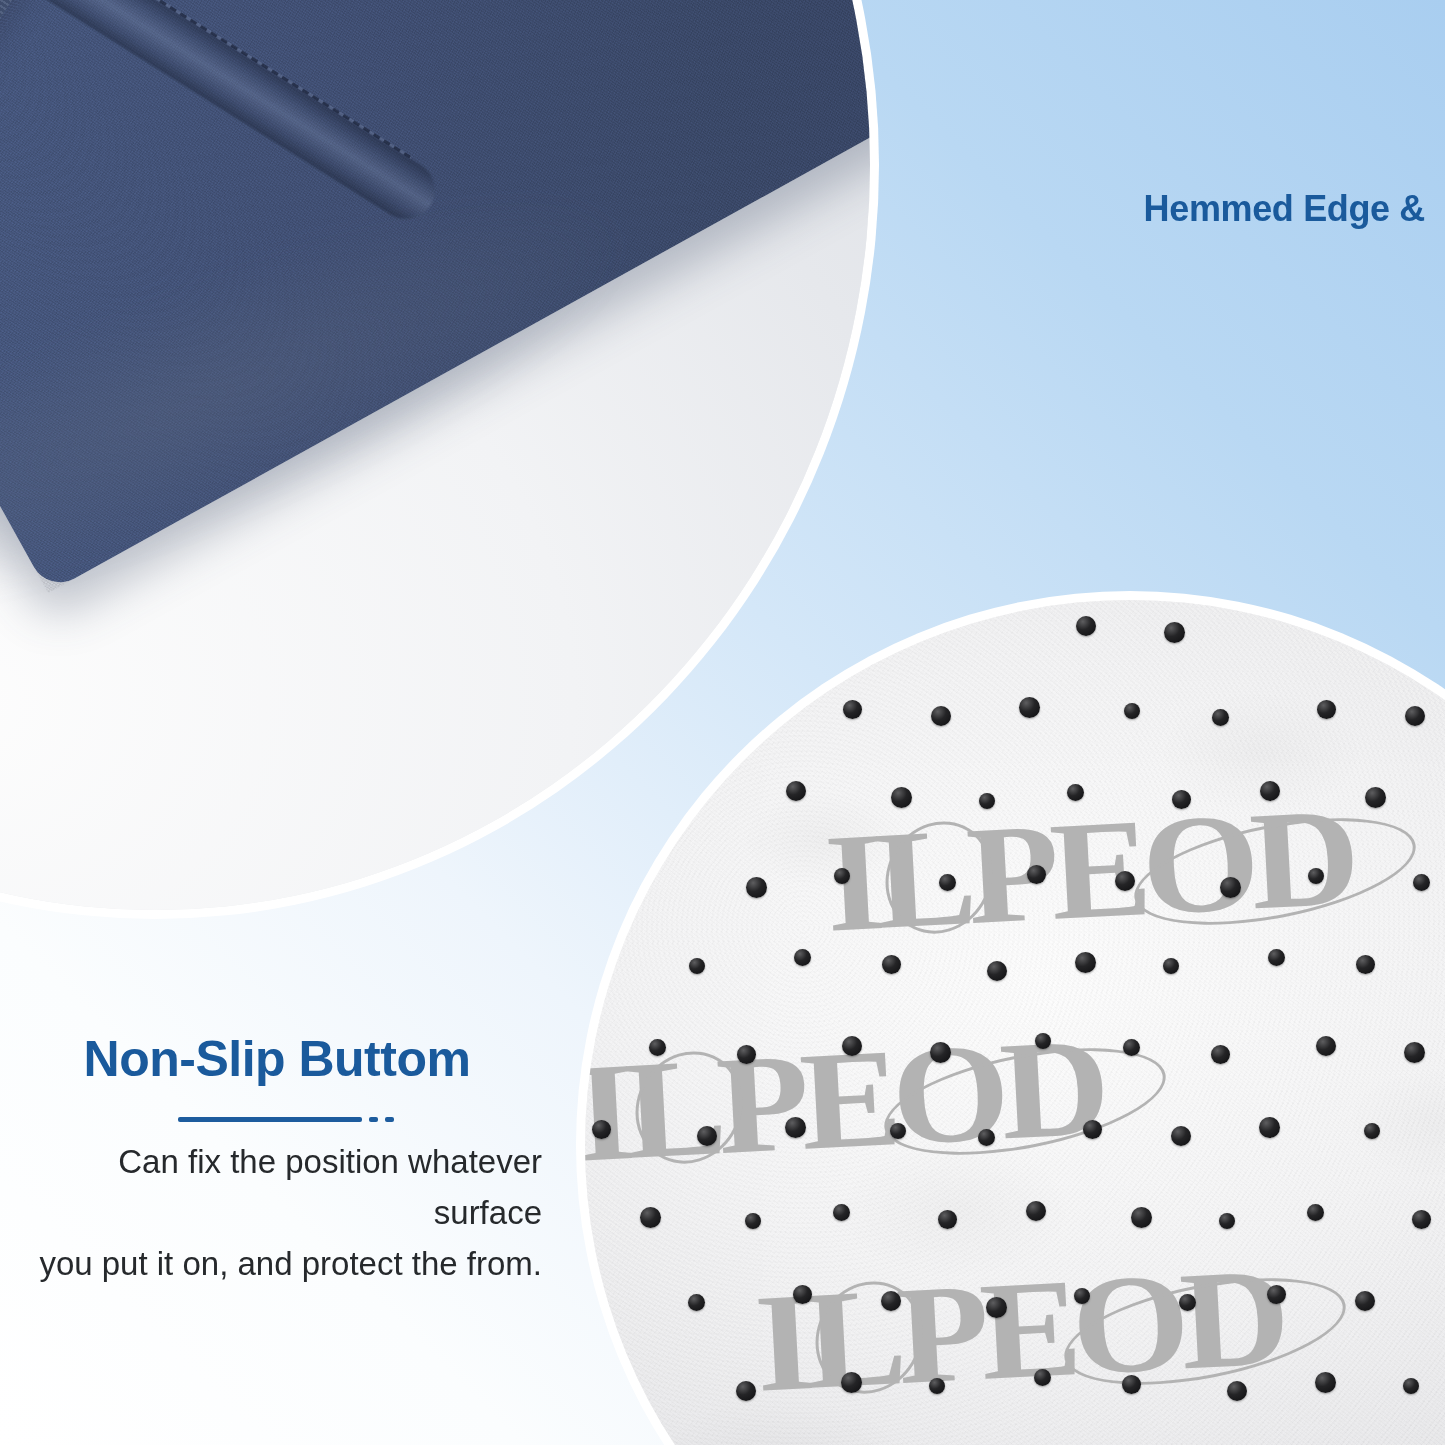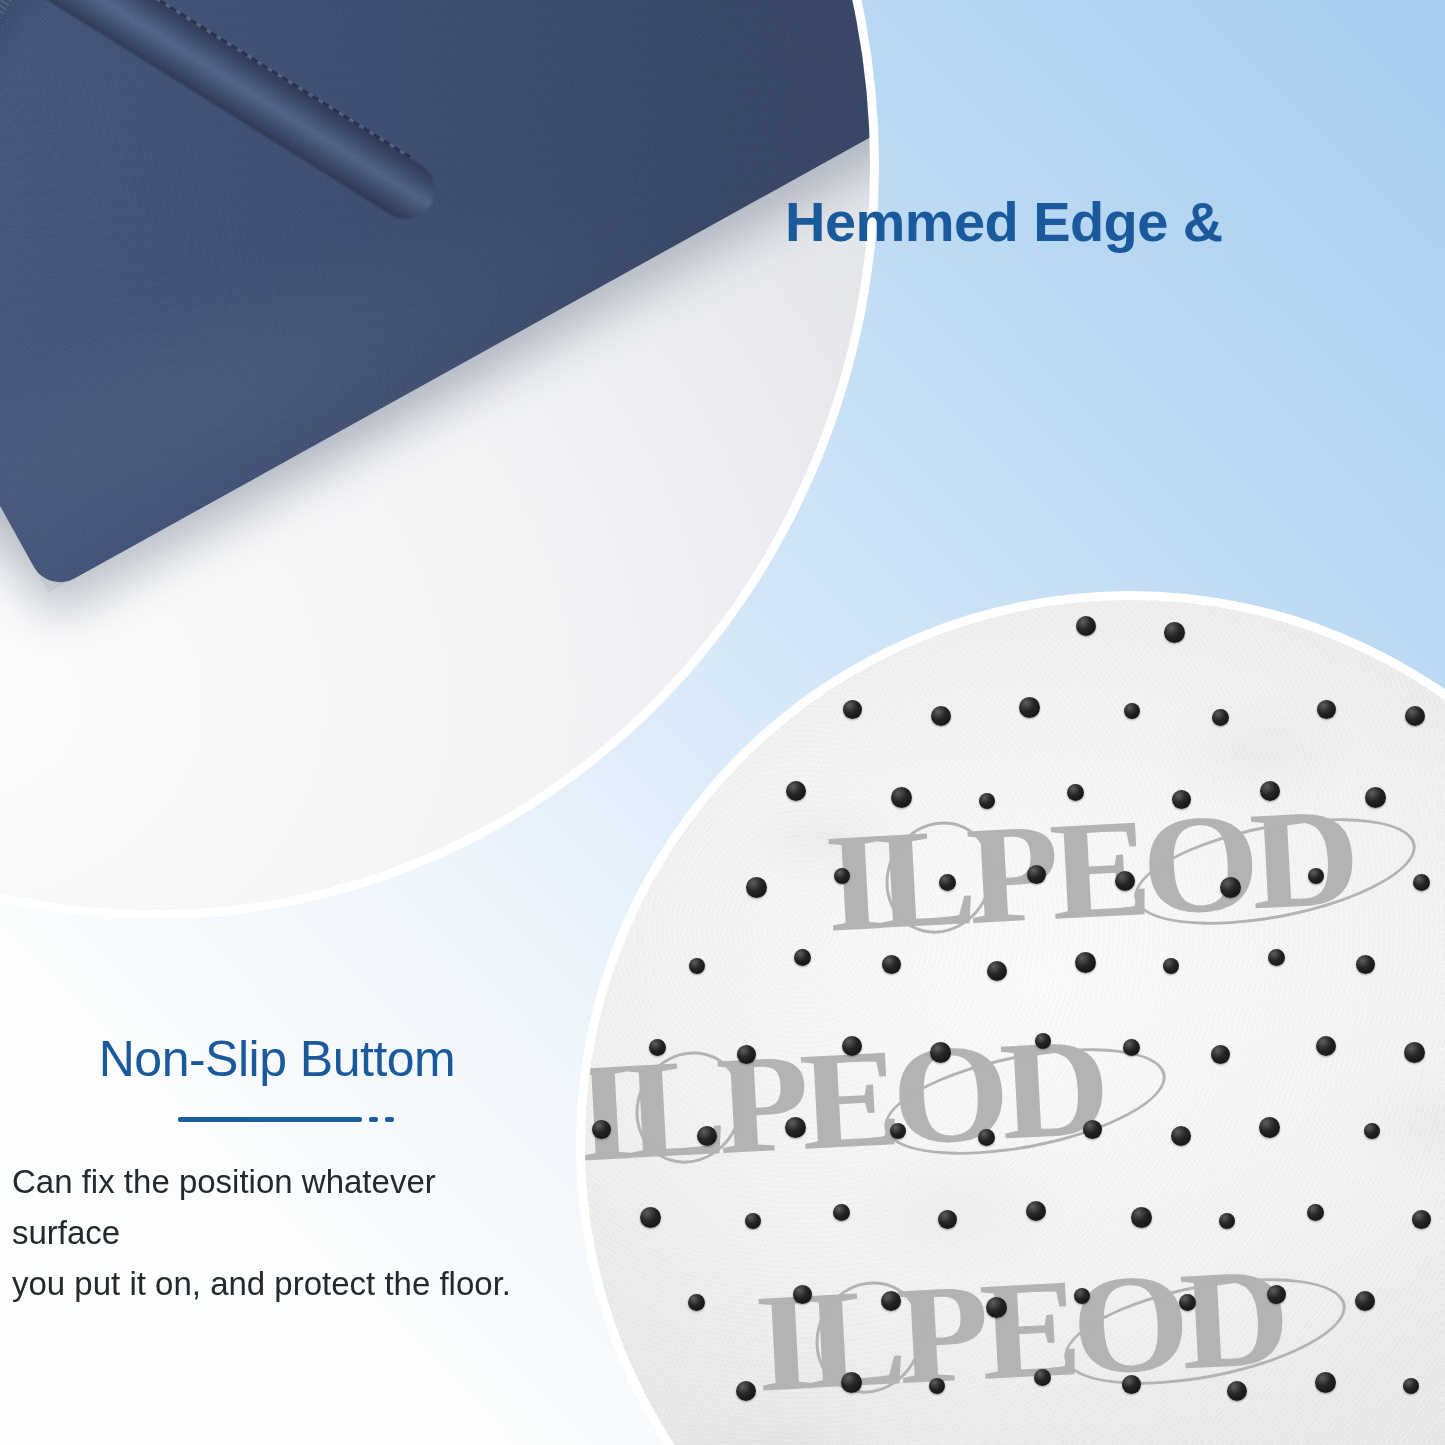--- a/index.html
+++ b/index.html
@@ -228,39 +228,40 @@
     border-radius: 50%;
     background: transparent;
   }
 
   
   #headline {
     position: absolute;
     right: 20px;
     top: 186px;
     width: 640px;
+    text-align: right;
     color: #1a5a9c;
-    font-size: 56px;
+    font-size: 36px;
     font-weight: 700;
     line-height: 1.28;
     letter-spacing: -0.01em;
   }
   #headline .ln { display: block; }
 
   #subhead-block {
     position: absolute;
     left: 12px;
     top: 1030px;
     width: 530px;
     text-align: center;
   }
   #subtitle {
     color: #1a5a9c;
     font-size: 50px;
-    font-weight: 400;
+    font-weight: 700;
     letter-spacing: -0.01em;
     line-height: 1.18;
   }
   .divider-row {
     display: flex;
     align-items: center;
     justify-content: center;
     gap: 7px;
     margin-top: 28px;
     margin-left: 18px;
@@ -271,25 +272,25 @@
     background: #1d5c9e;
     border-radius: 2px;
   }
   .divider-row .dash {
     width: 9px;
     height: 5px;
     background: #1d5c9e;
     border-radius: 2px;
   }
   #body-copy {
-    margin-top: 34px;
+    margin-top: 14px;
     color: #26292c;
     font-size: 33px;
     line-height: 1.55;
-    text-align: left;
+    text-align: right;
   }
   #body-copy .ln { display: block; }
 </style>
 </head>
 <body>
 
 <div id="stage">
 
   <div class="photo-circle" id="photo-cushion">
     <div class="inner">
@@ -416,17 +417,17 @@
     <div id="subtitle">Non-Slip Buttom</div>
 
     <div class="divider-row">
       <span class="bar"></span>
       <span class="dash"></span>
       <span class="dash"></span>
     </div>
 
     <div id="body-copy">
       <span class="ln">Can fix the position whatever surface</span>
-      <span class="ln">you put it on, and protect the floor.</span>
+      <span class="ln">you put it on, and protect the from.</span>
     </div>
   </div>
 
 </div>
 
 </body></html>

